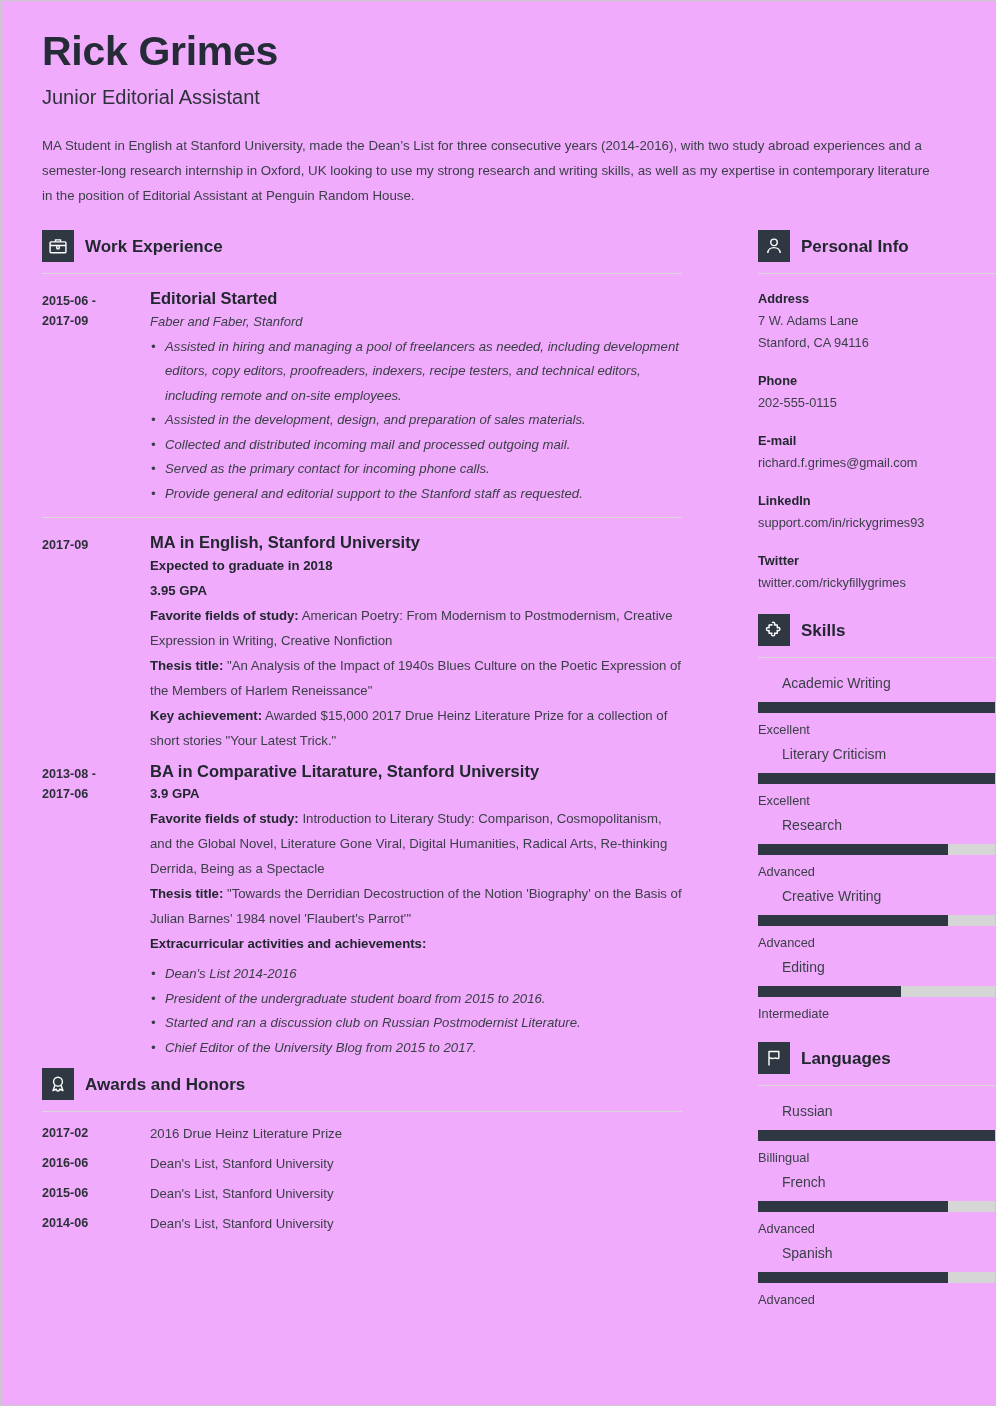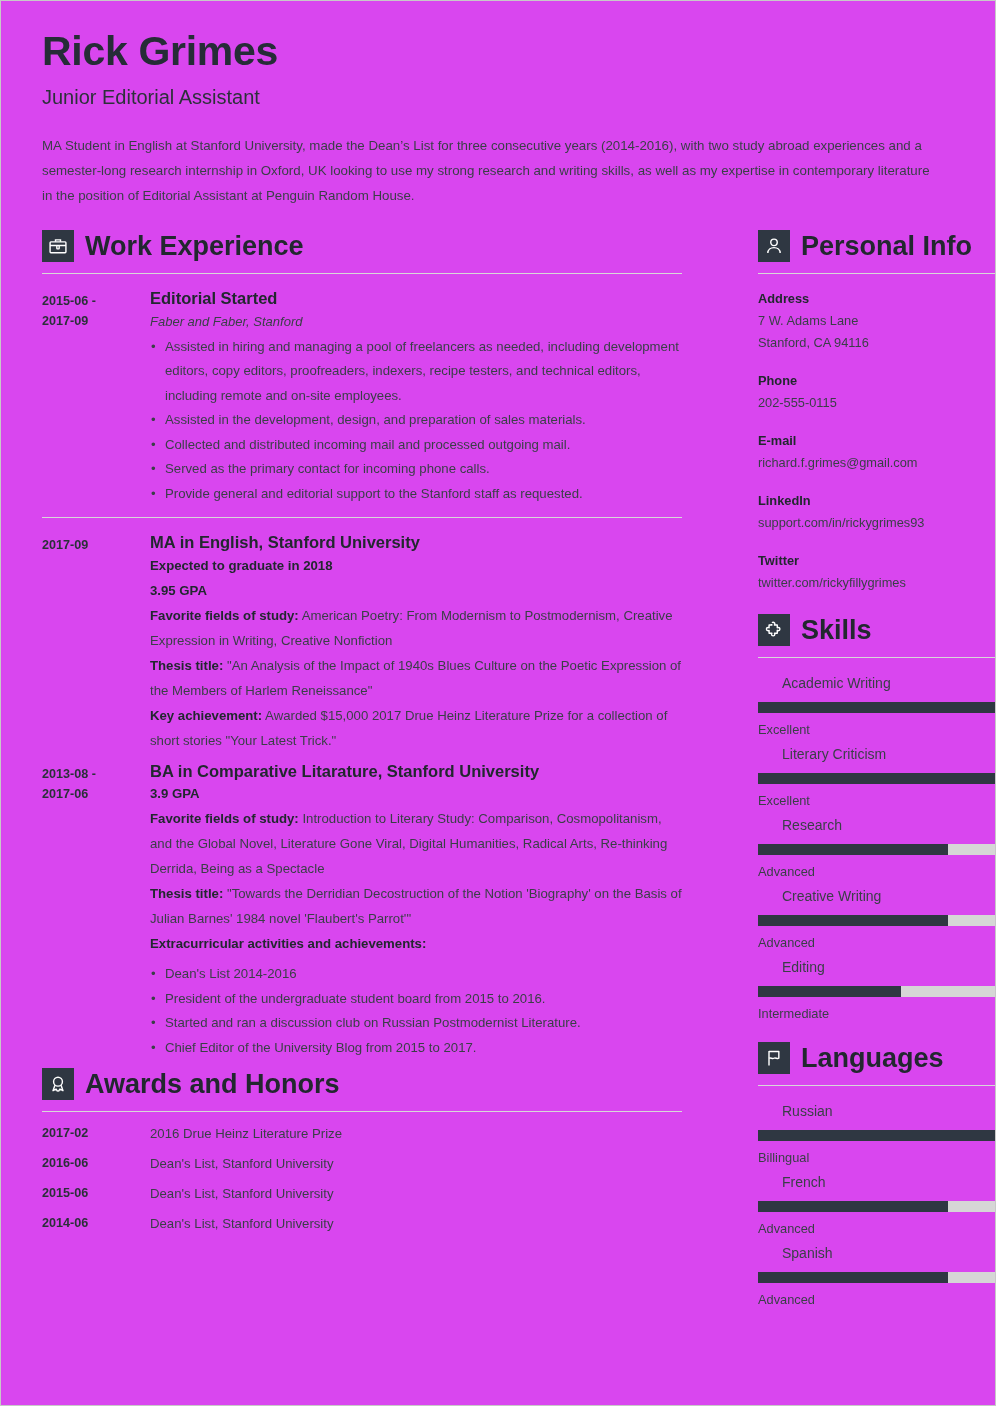--- a/index.html
+++ b/index.html
@@ -6,21 +6,21 @@
 
   html, body {
     background: #ffffff;
     font-family: "Liberation Sans", sans-serif;
   }
 
   .page {
     position: relative;
     width: 996px;
     height: 1406px;
-    background: #d946ef;
+    background: #f0abfc;
     border: 1px solid #c8c8c8;
     overflow: hidden;
   }
 
   .inner {
     position: absolute;
     left: 41px;
     top: 28px;
     right: 41px;
     bottom: 0;
@@ -66,21 +66,21 @@
   .sec-icon {
     width: 32px; height: 32px;
     background: #2f3742;
     display: flex;
     align-items: center;
     justify-content: center;
     flex: 0 0 32px;
   }
   .sec-icon svg { display: block; }
   .sec-title {
-    font-size: 27px;
+    font-size: 17px;
     font-weight: bold;
     color: #22272f;
     line-height: 1;
   }
   .sec-rule {
     border-bottom: 1px solid #d8d8d8;
     margin-top: 11px;
     margin-bottom: 14px;
   }
   .sec-block { margin-bottom: 2px; }
@@ -111,20 +111,21 @@
     margin-top: 5px;
   }
 
   ul.bullets { list-style: none; margin-top: 6px; }
   ul.bullets li {
     position: relative;
     padding-left: 15px;
     font-size: 13.2px;
     line-height: 24.5px;
     color: #3a3f47;
+    font-style: italic;
   }
   ul.bullets li::before {
     content: "\2022";
     position: absolute;
     left: 1px;
     top: 0;
     color: #3a3f47;
   }
 
   .det {

